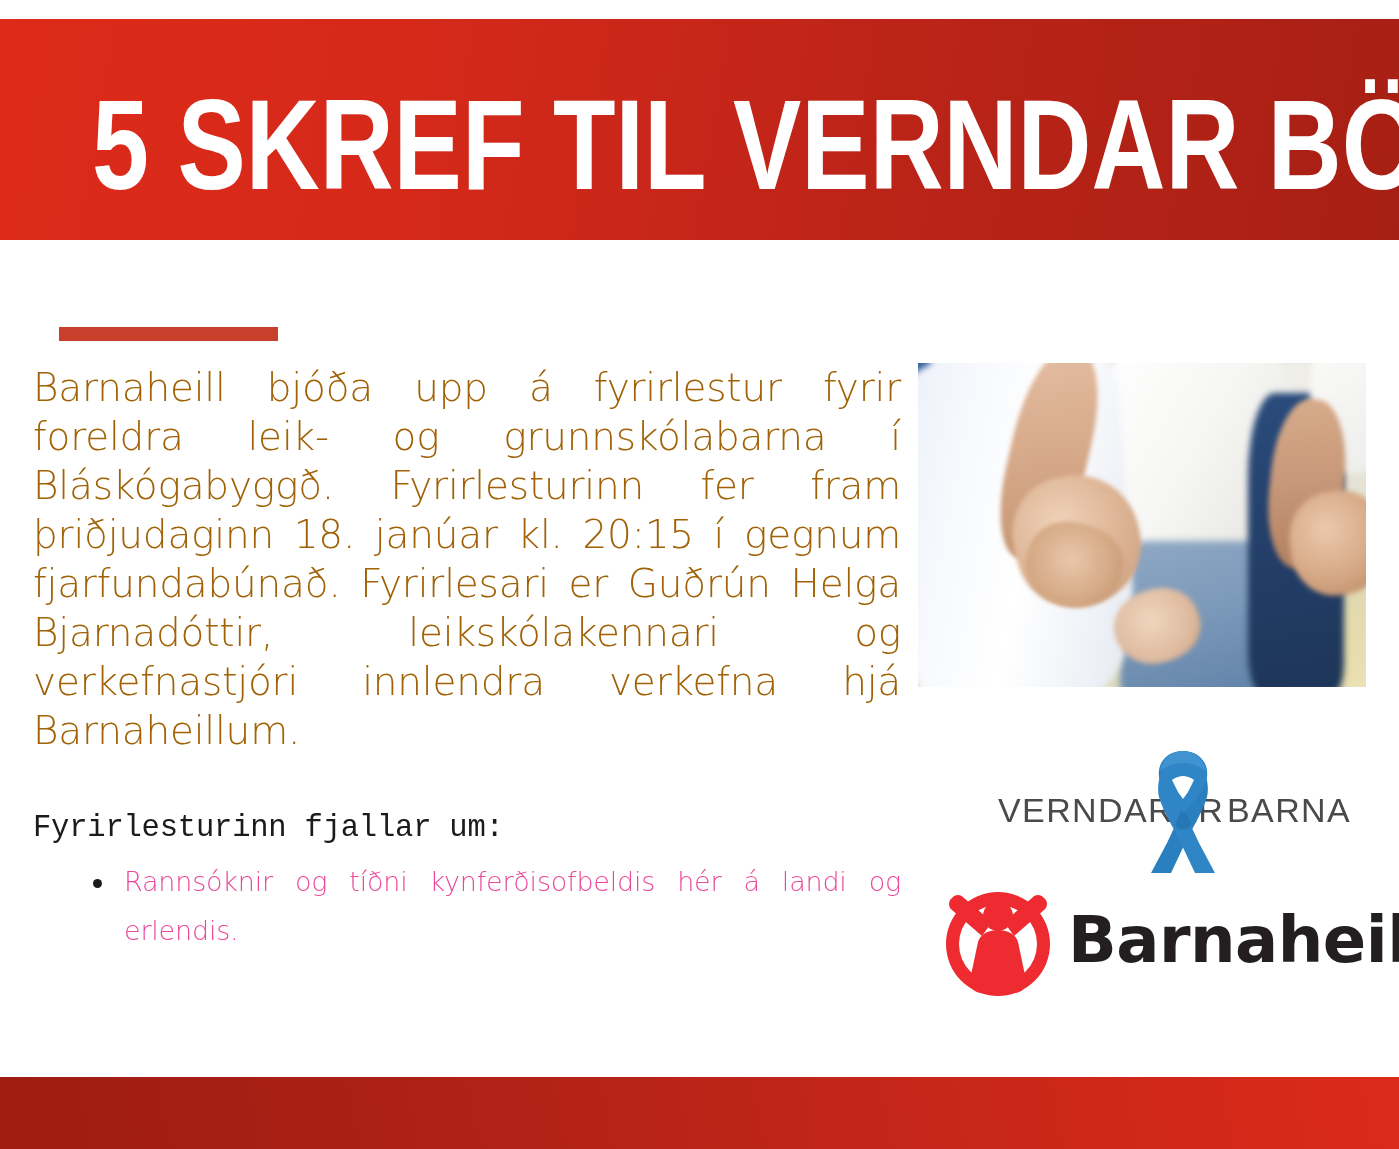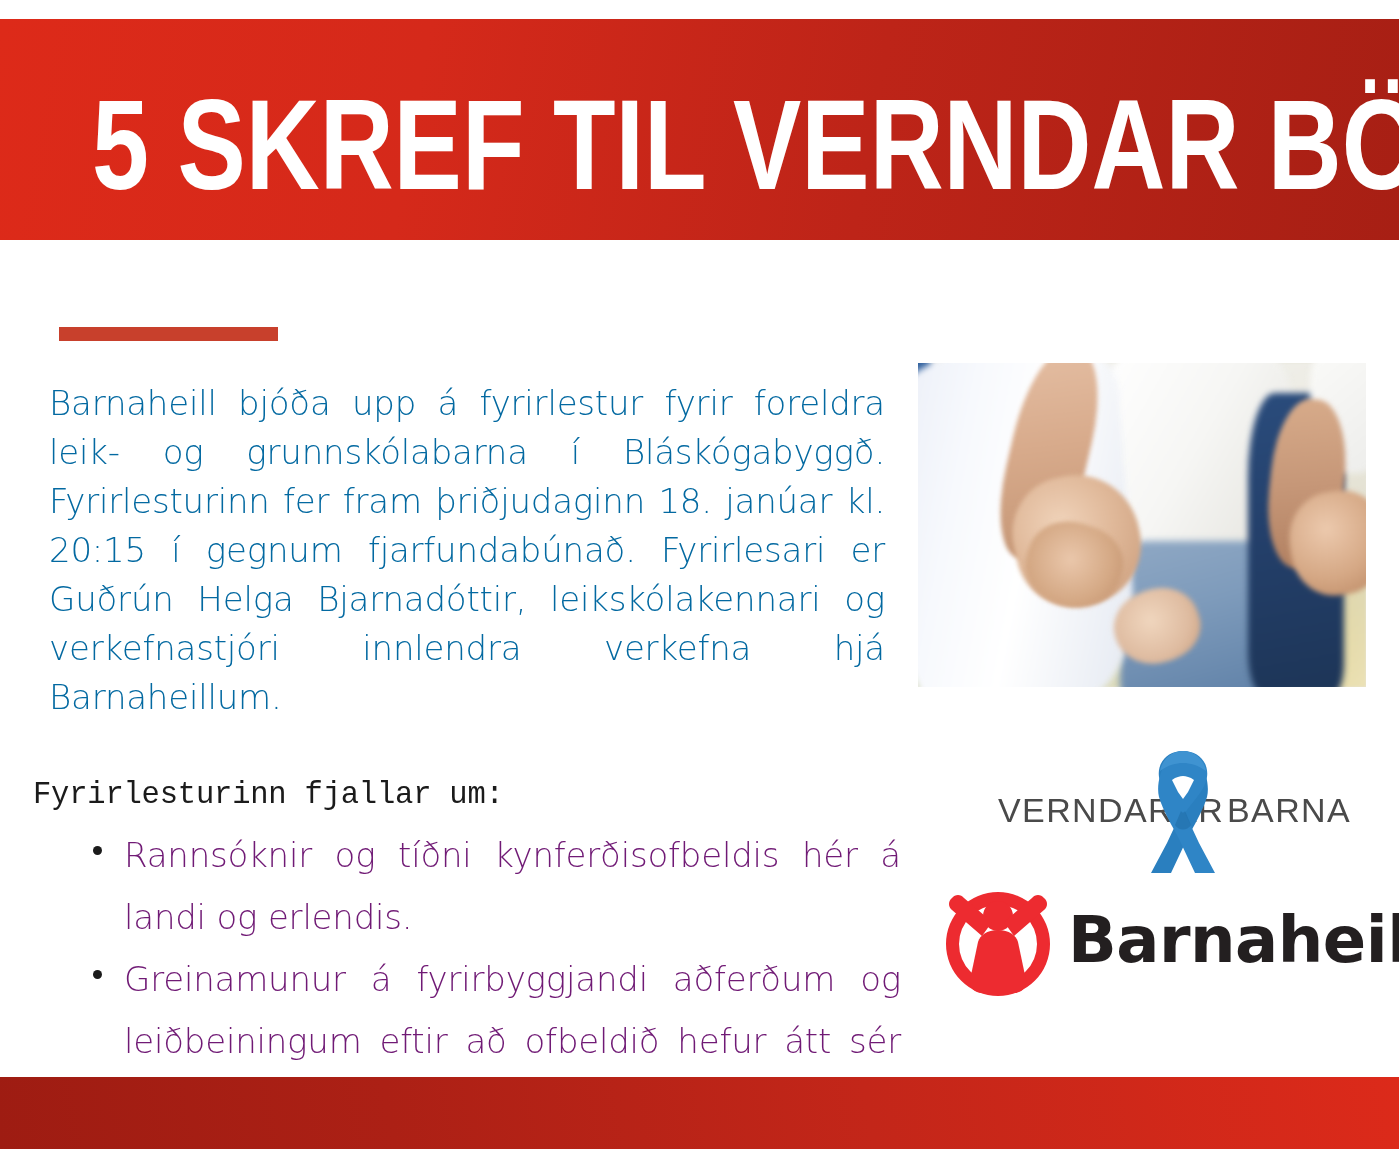--- a/index.html
+++ b/index.html
@@ -53,49 +53,49 @@
 
   
   .content-left {
     position: absolute;
     left: 33px;
     top: 363px;
     width: 868px;
   }
   .body-paragraph {
     font-family: "DejaVu Sans", sans-serif;
-    font-size: 34px;
+    font-size: 39px;
     line-height: 49px;
     text-align: justify;
     text-justify: inter-word;
-    color: #0369a1;
-    margin: 16px;
+    color: #a16207;
+    margin: 0;
     font-weight: 300;
     letter-spacing: -0.2px;
   }
   .intro-line {
     font-family: Liberation Mono, monospace;
     font-size: 30.5px;
     line-height: 49px;
     color: #1b1b1b;
     margin: 49px 0 0 0;
     font-weight: 300;
     letter-spacing: -0.2px;
   }
   ul.bullet-list {
     margin: 4px 0 0 0;
     padding: 0 0 0 58px;
     list-style: none;
   }
   ul.bullet-list > li {
     position: relative;
     font-family: "DejaVu Sans", sans-serif;
-    font-size: 34px;
-    line-height: 62px;
-    color: #701a75;
+    font-size: 27px;
+    line-height: 49px;
+    color: #ec4899;
     text-align: justify;
     text-justify: inter-word;
     font-weight: 300;
     letter-spacing: -0.2px;
     padding-left: 33px;
     margin-bottom: 0px;
   }
   ul.bullet-list > li::before {
     content: "";
     position: absolute;
@@ -304,21 +304,20 @@
   <div class="header-title">5 SKREF TIL VERNDAR BÖRNUM</div>
 </div>
 
 <div class="accent-bar"></div>
 
 <div class="content-left">
   <p class="body-paragraph">Barnaheill bjóða upp á fyrirlestur fyrir foreldra leik- og grunnskólabarna í Bláskógabyggð. Fyrirlesturinn fer fram þriðjudaginn 18. janúar kl. 20:15 í gegnum fjarfundabúnað. Fyrirlesari er Guðrún Helga Bjarnadóttir, leikskólakennari og verkefnastjóri innlendra verkefna hjá Barnaheillum.</p>
   <p class="intro-line">Fyrirlesturinn fjallar um:</p>
   <ul class="bullet-list">
     <li>Rannsóknir og tíðni kynferðisofbeldis hér á landi og erlendis.</li>
-    <li>Greinamunur á fyrirbyggjandi aðferðum og leiðbeiningum eftir að ofbeldið hefur átt sér stað.</li>
   </ul>
 </div>
 
 <div class="photo">
   <div class="ph-bg"></div>
   <div class="jeans-left"></div>
   <div class="shirt-mid"></div>
   <div class="jeans-mid"></div>
   <div class="jeans-right"></div>
   <div class="shirt-right"></div>

